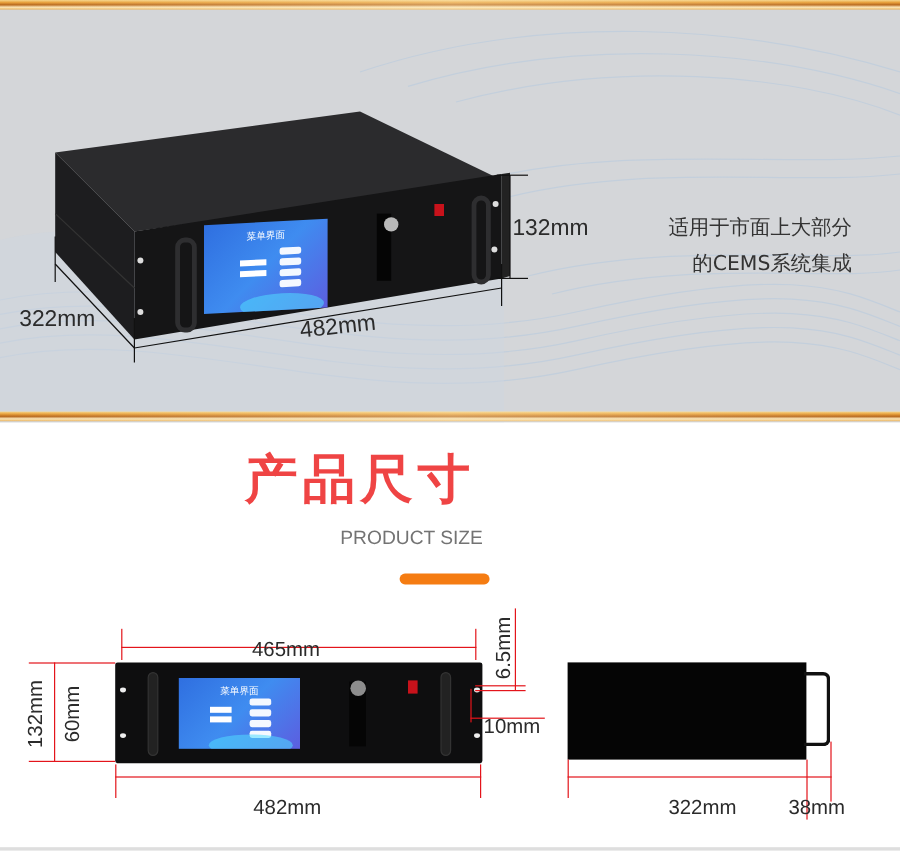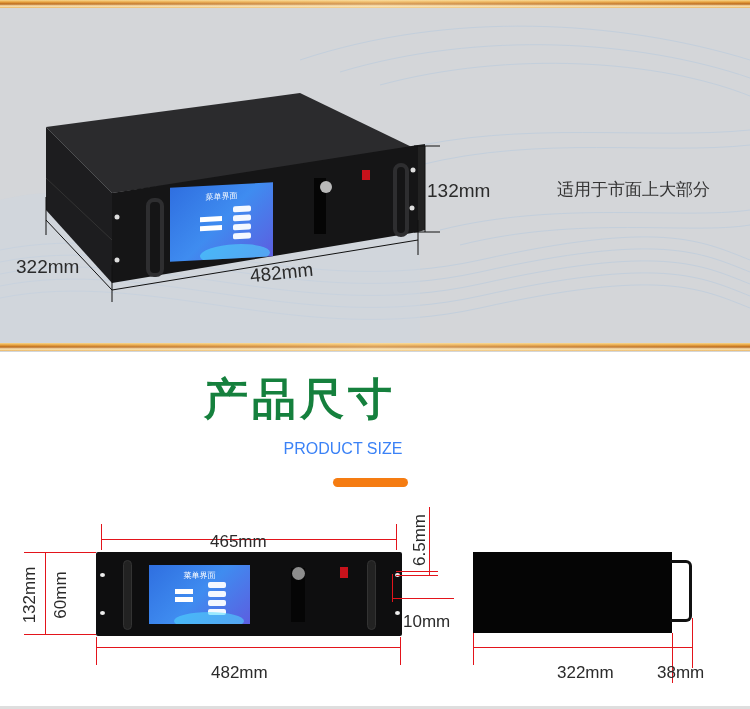--- a/index.html
+++ b/index.html
@@ -6,22 +6,22 @@
   body { width: 750px; height: 709px; overflow: hidden; background: #ffffff; font-family: "DejaVu Sans", "Liberation Sans", sans-serif; position: relative; }
   .gold-bar { position: absolute; left: 0; width: 750px; height: 8px;
     background: linear-gradient(to bottom, #f6d58a 0%, #e8a13c 25%, #b9691d 50%, #fbe6b8 75%, #e9b461 100%); }
   .gold-bar::after { content: ""; position: absolute; left: 0; right: 0; top: 0; bottom: 0;
     background: linear-gradient(to right, rgba(255,255,255,0) 0%, rgba(255,240,200,0.35) 50%, rgba(255,255,255,0) 100%); }
   .hero { position: absolute; left: 0; top: 0; width: 750px; height: 352px; background: #d4d6d9; overflow: hidden; }
   .hero svg.waves { position: absolute; left: 0; top: 0; }
   .hero-title { position: absolute; right: 38px; top: 112px; font-size: 48px; font-weight: bold; color: #2a2a2a; letter-spacing: 2px; }
   .hero-sub { position: absolute; right: 40px; font-size: 17px; color: #333; text-align: right; }
   .dim-label { position: absolute; font-family: "Liberation Sans", sans-serif; color: #2b2b2b; }
-  .section-title { position: absolute; left: 0; width: 600px; top: 370px; text-align: center; font-size: 44px; font-weight: bold; color: #15803d; letter-spacing: 4px; }
-  .section-sub { position: absolute; left: 0; width: 686px; top: 440px; text-align: center; font-size: 16px; color: #3b82f6; font-family: "Liberation Sans", sans-serif; }
+  .section-title { position: absolute; left: 0; width: 600px; top: 370px; text-align: center; font-size: 44px; font-weight: bold; color: #ef4444; letter-spacing: 4px; }
+  .section-sub { position: absolute; left: 0; width: 686px; top: 440px; text-align: center; font-size: 16px; color: #737373; font-family: "Liberation Sans", sans-serif; }
   .orange-pill { position: absolute; left: 333px; top: 478px; width: 75px; height: 9px; border-radius: 5px; background: #f57c12; }
   .red { position: absolute; background: #e3141b; }
   .dim2 { position: absolute; font-family: "Liberation Sans", sans-serif; color: #2b2b2b; font-size: 17px; }
   .bottom-strip { position: absolute; left: 0; top: 706px; width: 750px; height: 3px; background: #dedede; }
   .screen { position: absolute; background: linear-gradient(135deg, #2f6fe0 0%, #3f8cf0 50%, #5c5ee0 100%); overflow: hidden; }
   .screen .scr-title { position: absolute; left: 0; right: 0; text-align: center; color: #fff; font-family: "DejaVu Serif", serif; }
   .screen .btn { position: absolute; background: #f4f8ff; border-radius: 2px; }
   .screen .field { position: absolute; background: #ffffff; }
   .screen .wave { position: absolute; bottom: -6px; border-radius: 50%; background: rgba(80,220,255,0.55); }
 </style>
@@ -85,20 +85,21 @@
     <div class="field" style="left:30px;top:31px;width:22px;height:5px"></div>
     <div class="field" style="left:30px;top:40px;width:22px;height:5px"></div>
     <div class="btn" style="left:63px;top:22px;width:18px;height:6px"></div>
     <div class="btn" style="left:63px;top:31px;width:18px;height:6px"></div>
     <div class="btn" style="left:63px;top:40px;width:18px;height:6px"></div>
     <div class="btn" style="left:63px;top:49px;width:18px;height:6px"></div>
     <div class="wave" style="left:30px;width:70px;height:20px"></div>
   </div>
 
   <div class="hero-sub" style="top:178px">适用于市面上大部分</div>
+  <div class="hero-sub" style="top:208px">的CEMS系统集成</div>
 
   <div class="dim-label" style="left:427px;top:180px;font-size:19px">132mm</div>
   <div class="dim-label" style="left:16px;top:256px;font-size:19px">322mm</div>
   <div class="dim-label" style="left:250px;top:262px;font-size:19px;transform:rotate(-6deg)">482mm</div>
 </div>
 
 <div class="gold-bar" style="top:0"></div>
 <div class="gold-bar" style="top:343px"></div>
 
 <div class="section-title">产品尺寸</div>
@@ -140,21 +141,21 @@
   <div class="red" style="left:429px;top:507px;width:1px;height:68px"></div>
   <div class="red" style="left:396px;top:571px;width:42px;height:1px"></div>
   <div class="red" style="left:396px;top:575px;width:42px;height:1px"></div>
   <div class="red" style="left:392px;top:574px;width:1px;height:28px"></div>
   <div class="red" style="left:392px;top:598px;width:62px;height:1px"></div>
 
   <div class="dim2" style="left:210px;top:532px">465mm</div>
   <div class="dim2" style="left:0px;top:585px;transform:rotate(-90deg);transform-origin:center;width:60px;text-align:center">132mm</div>
   <div class="dim2" style="left:35px;top:585px;transform:rotate(-90deg);width:52px;text-align:center">60mm</div>
   <div class="dim2" style="left:394px;top:530px;transform:rotate(-90deg);width:52px;text-align:center">6.5mm</div>
-  <div class="dim2" style="left:403px;top:612px">10mm</div>
+  <div class="dim2" style="left:403px;top:596px">10mm</div>
   <div class="dim2" style="left:211px;top:663px">482mm</div>
 </div>
 
 <div>
   <div style="position:absolute;left:473px;top:552px;width:199px;height:81px;background:#050505"></div>
   <div style="position:absolute;left:670px;top:560px;width:22px;height:62px;border:3px solid #111;border-left:none;border-radius:0 6px 6px 0"></div>
   <div class="red" style="left:473px;top:633px;width:1px;height:32px"></div>
   <div class="red" style="left:672px;top:633px;width:1px;height:50px"></div>
   <div class="red" style="left:692px;top:618px;width:1px;height:50px"></div>
   <div class="red" style="left:473px;top:647px;width:220px;height:1px"></div>

